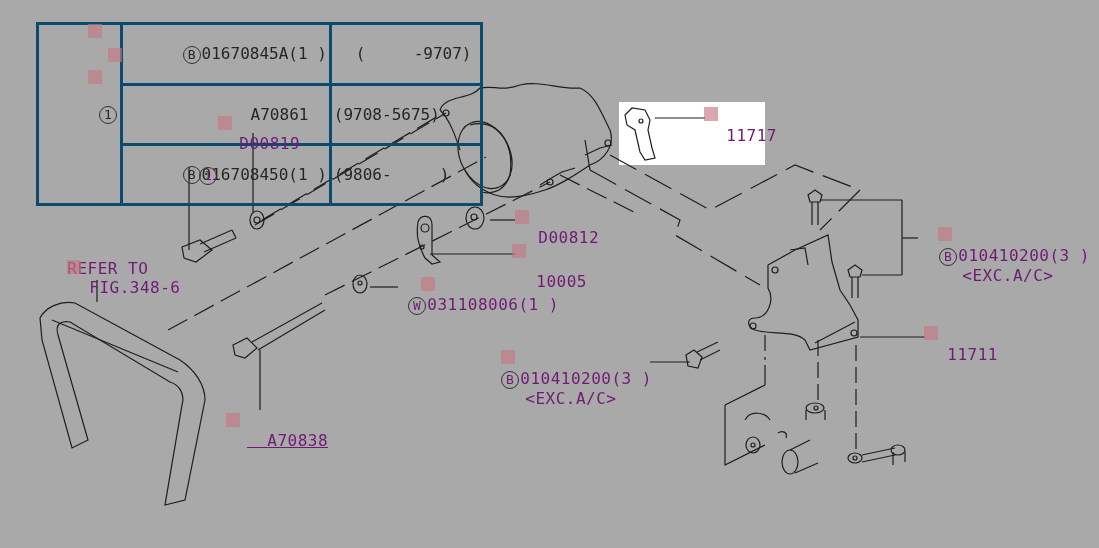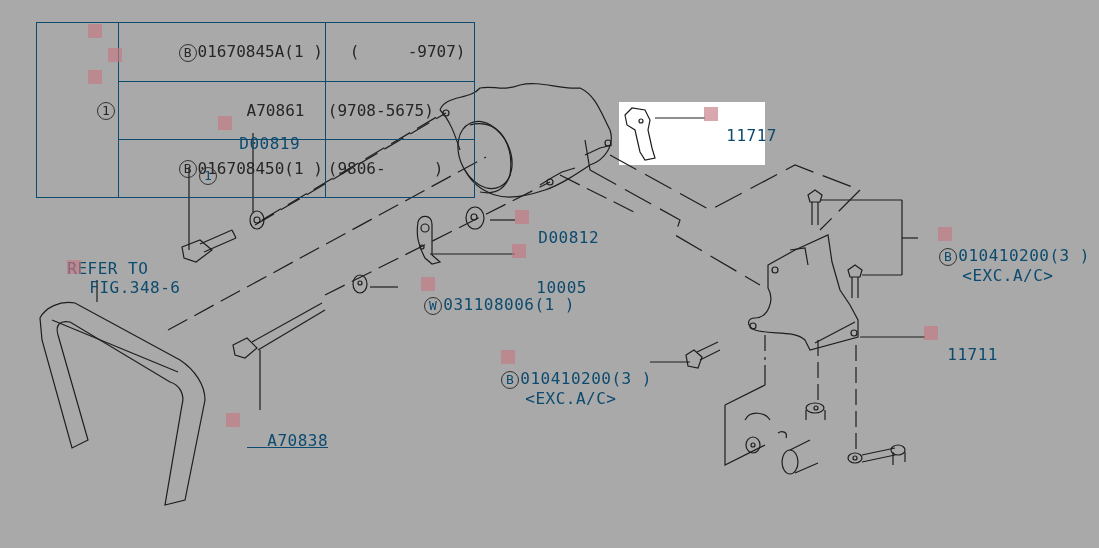--- a/index.html
+++ b/index.html
@@ -5,29 +5,29 @@
   html, body { margin:0; padding:0; }
   body {
     width:1099px; height:548px; position:relative; overflow:hidden;
     background:#a9a9a9;
     font-family:"DejaVu Sans Mono","Liberation Mono",monospace;
     color:#222;
   }
   svg.art { position:absolute; left:0; top:0; }
   .lbl {
     position:absolute; font-size:16px; line-height:18px; white-space:pre;
-    color:#0c4a6e; letter-spacing:0.5px;
+    color:#701a75; letter-spacing:0.5px;
   }
   .lbl .hl { background:rgba(196,120,130,0.65); }
   .hotspot { cursor:pointer; }
   table.ptab {
     position:absolute; left:36px; top:22px; border-collapse:collapse;
     font-size:16px; color:#262626;
   }
-  table.ptab td { border:1px solid #0c4a6e; padding:0 2px; height:21px; white-space:pre; }
+  table.ptab td { border:3px solid #0c4a6e; padding:0 2px; height:21px; white-space:pre; }
   .circ {
     display:inline-block; width:16px; height:16px; border:1px solid #333; border-radius:50%;
     text-align:center; line-height:16px; font-size:13px; vertical-align:middle; margin-right:1px;
   }
   .highlight-box { position:absolute; background:#fff; }
 </style>
 </head>
 <body>
 
 <div class="highlight-box" style="left:619px;top:102px;width:146px;height:63px;"></div>
@@ -215,26 +215,26 @@
 <div class="lbl hotspot" style="left:69px;top:261px;">
   <span>FIG.348-6</span>
 </div>
 <div style="position:absolute;left:67px;top:260px;width:14px;height:14px;background:rgba(196,120,130,0.65);"></div>
 
 <div class="lbl hotspot" style="left:518px;top:211px;text-align:right;">
   <span>D00812</span>
 </div>
 <div style="position:absolute;left:515px;top:210px;width:14px;height:14px;background:rgba(196,120,130,0.65);"></div>
 
-<div class="lbl hotspot" style="left:516px;top:261px;">
+<div class="lbl hotspot" style="left:516px;top:255px;">
   <span>10005</span>
 </div>
 <div style="position:absolute;left:512px;top:244px;width:14px;height:14px;background:rgba(196,120,130,0.65);"></div>
 
-<div class="lbl hotspot" style="left:404px;top:278px;">
+<div class="lbl hotspot" style="left:388px;top:278px;">
   <span class="circ">W</span><span>031108006(1 )</span>
 </div>
 <div style="position:absolute;left:421px;top:277px;width:14px;height:14px;background:rgba(196,120,130,0.65);"></div>
 
 <div class="lbl hotspot" style="left:247px;top:414px;text-decoration:underline;">
   <span>A70838</span>
 </div>
 <div style="position:absolute;left:226px;top:413px;width:14px;height:14px;background:rgba(196,120,130,0.65);"></div>
 
 <div class="lbl hotspot" style="left:706px;top:109px;">

